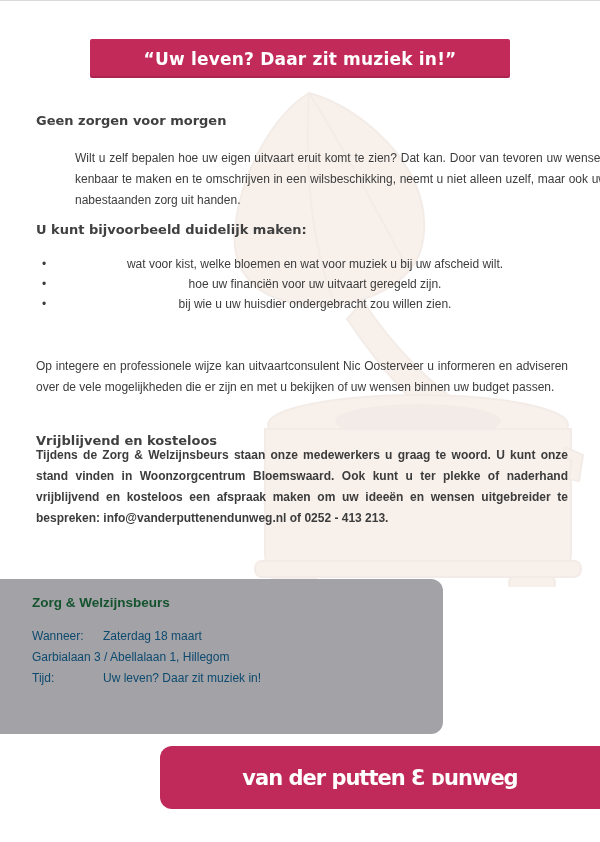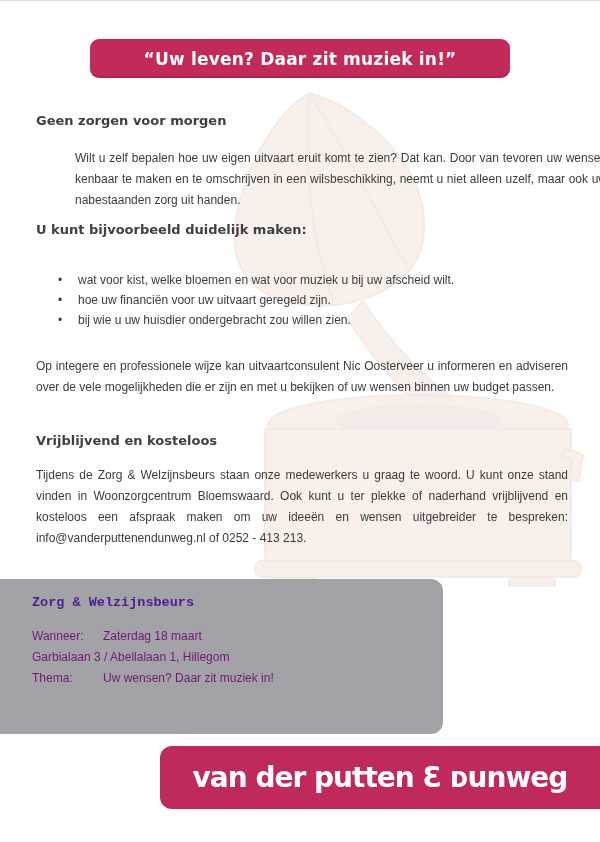--- a/index.html
+++ b/index.html
@@ -5,63 +5,63 @@
   html,body{margin:0;padding:0;}
   body{
     width:600px;height:842px;position:relative;background:#ffffff;
     font-family:"Liberation Sans",sans-serif;color:#3c3c3c;overflow:hidden;
     border-top:1px solid #d9d9d9;box-sizing:border-box;
   }
   .abs{position:absolute;}
   
   .banner{
     left:90px;top:38px;width:420px;height:39px;background:#c22a5a;
-    border-radius:9px;display:flex;align-items:center;justify-content:center;
+    border-radius:2px;display:flex;align-items:center;justify-content:center;
     box-shadow:inset 0 -2px 0 rgba(0,0,0,.12);
   }
   .banner span{
     color:#ffffff;font-family:"DejaVu Sans",sans-serif;font-weight:bold;
     font-size:17px;letter-spacing:.2px;
   }
   
   .watermark{left:212px;top:86px;width:382px;height:500px;pointer-events:none;}
   
   .h{
     left:36px;font-family:"DejaVu Sans",sans-serif;font-weight:bold;
     font-size:13px;color:#404040;
   }
   .p{left:36px;width:532px;font-size:12px;line-height:21px;text-align:justify;}
-  .bullets{left:40px;width:528px;margin:16px;padding:0;list-style:none;}
+  .bullets{left:40px;width:528px;margin:0;padding:0;list-style:none;text-align:center;}
   .bullets li{
     font-size:12px;line-height:20px;padding-left:22px;position:relative;
   }
   .bullets li::before{
     content:"\2022";position:absolute;left:2px;top:0;font-size:12px;color:#3c3c3c;
   }
   
   .graybox{
     left:0;top:578px;width:443px;height:155px;background:#a3a2a7;
     border-radius:0 12px 12px 0;box-sizing:border-box;
     padding:16px 18px 0 32px;
   }
   .graybox .title{
-    font-family:Liberation Mono, monospace;font-weight:bold;font-size:13.5px;
-    color:#4c1d95;margin:0 0 16px 0;
+    font-family:Liberation Sans, sans-serif;font-weight:bold;font-size:13.5px;
+    color:#14532d;margin:0 0 16px 0;
   }
-  .graybox .row{display:flex;font-size:12px;line-height:21px;color:#701a75;}
+  .graybox .row{display:flex;font-size:12px;line-height:21px;color:#0c4a6e;}
   .graybox .lbl{width:71px;flex:0 0 71px;}
   .graybox .val{flex:1;}
   
   .footerbar{
     left:160px;top:745px;width:440px;height:63px;background:#c02a5a;
     border-radius:12px 0 0 12px;display:flex;align-items:center;justify-content:center;
   }
   .footerbar span{
     color:#ffffff;font-family:"DejaVu Sans",sans-serif;font-weight:bold;
-    font-size:28px;letter-spacing:-1px;
+    font-size:21px;letter-spacing:-1px;
   }
 </style>
 </head>
 <body>
 
 <div class="abs watermark">
   <svg width="382" height="500" viewBox="0 0 380 500" xmlns="http://www.w3.org/2000/svg">
     <g fill="#c08a63" stroke="#a4663f" stroke-width="2" opacity="0.12">
 
       <path d="M96,6 C60,28 28,86 22,140 C18,176 34,204 72,214 C118,226 168,214 196,184 C214,164 216,128 202,96 C184,56 140,18 96,6 Z"></path>
@@ -99,44 +99,44 @@
 
 
     <li>hoe uw financiën voor uw uitvaart geregeld zijn.</li>
 
     <li>bij wie u uw huisdier ondergebracht zou willen zien.</li>
   </ul>
 
 <div class="abs p" style="top:355px;">Op integere en professionele wijze kan uitvaartconsulent Nic Oosterveer u informeren en adviseren over de vele mogelijkheden die er zijn en met u bekijken of uw wensen binnen uw budget passen.</div>
 
 <div class="abs h" style="top:432px;">Vrijblijvend en kosteloos</div>
-<div class="abs p" style="top:464px;">Tijdens de Zorg &amp; Welzijnsbeurs staan onze medewerkers u graag te woord. U kunt onze stand vinden in Woonzorgcentrum Bloemswaard. Ook kunt u ter plekke of naderhand vrijblijvend en kosteloos een afspraak maken om uw ideeën en wensen uitgebreider te bespreken: info@vanderputtenendunweg.nl of 0252 - 413 213.</div>
+<div class="abs p" style="top:444px;font-weight:bold;">Tijdens de Zorg &amp; Welzijnsbeurs staan onze medewerkers u graag te woord. U kunt onze stand vinden in Woonzorgcentrum Bloemswaard. Ook kunt u ter plekke of naderhand vrijblijvend en kosteloos een afspraak maken om uw ideeën en wensen uitgebreider te bespreken: info@vanderputtenendunweg.nl of 0252 - 413 213.</div>
 
 <div class="abs graybox">
   <div class="title">Zorg &amp; Welzijnsbeurs</div>
   <div>
 
       <div class="row">
         <span class="lbl">Wanneer:</span>
         <div class="val">
           <div>Zaterdag 18 maart</div>
         </div>
       </div>
 
       <div class="row">
         <div class="val">
           <div>Garbialaan 3 / Abellalaan 1, Hillegom</div>
         </div>
       </div>
 
 
       <div class="row">
-        <span class="lbl">Thema:</span>
+        <span class="lbl">Tijd:</span>
         <div class="val">
-          <div>Uw wensen? Daar zit muziek in!</div>
+          <div>Uw leven? Daar zit muziek in!</div>
         </div>
       </div>
     </div>
 </div>
 
 <div class="abs footerbar">
   <span>van der putten Ɛ ᴅunweg</span>
 </div>
 
 </body></html>

